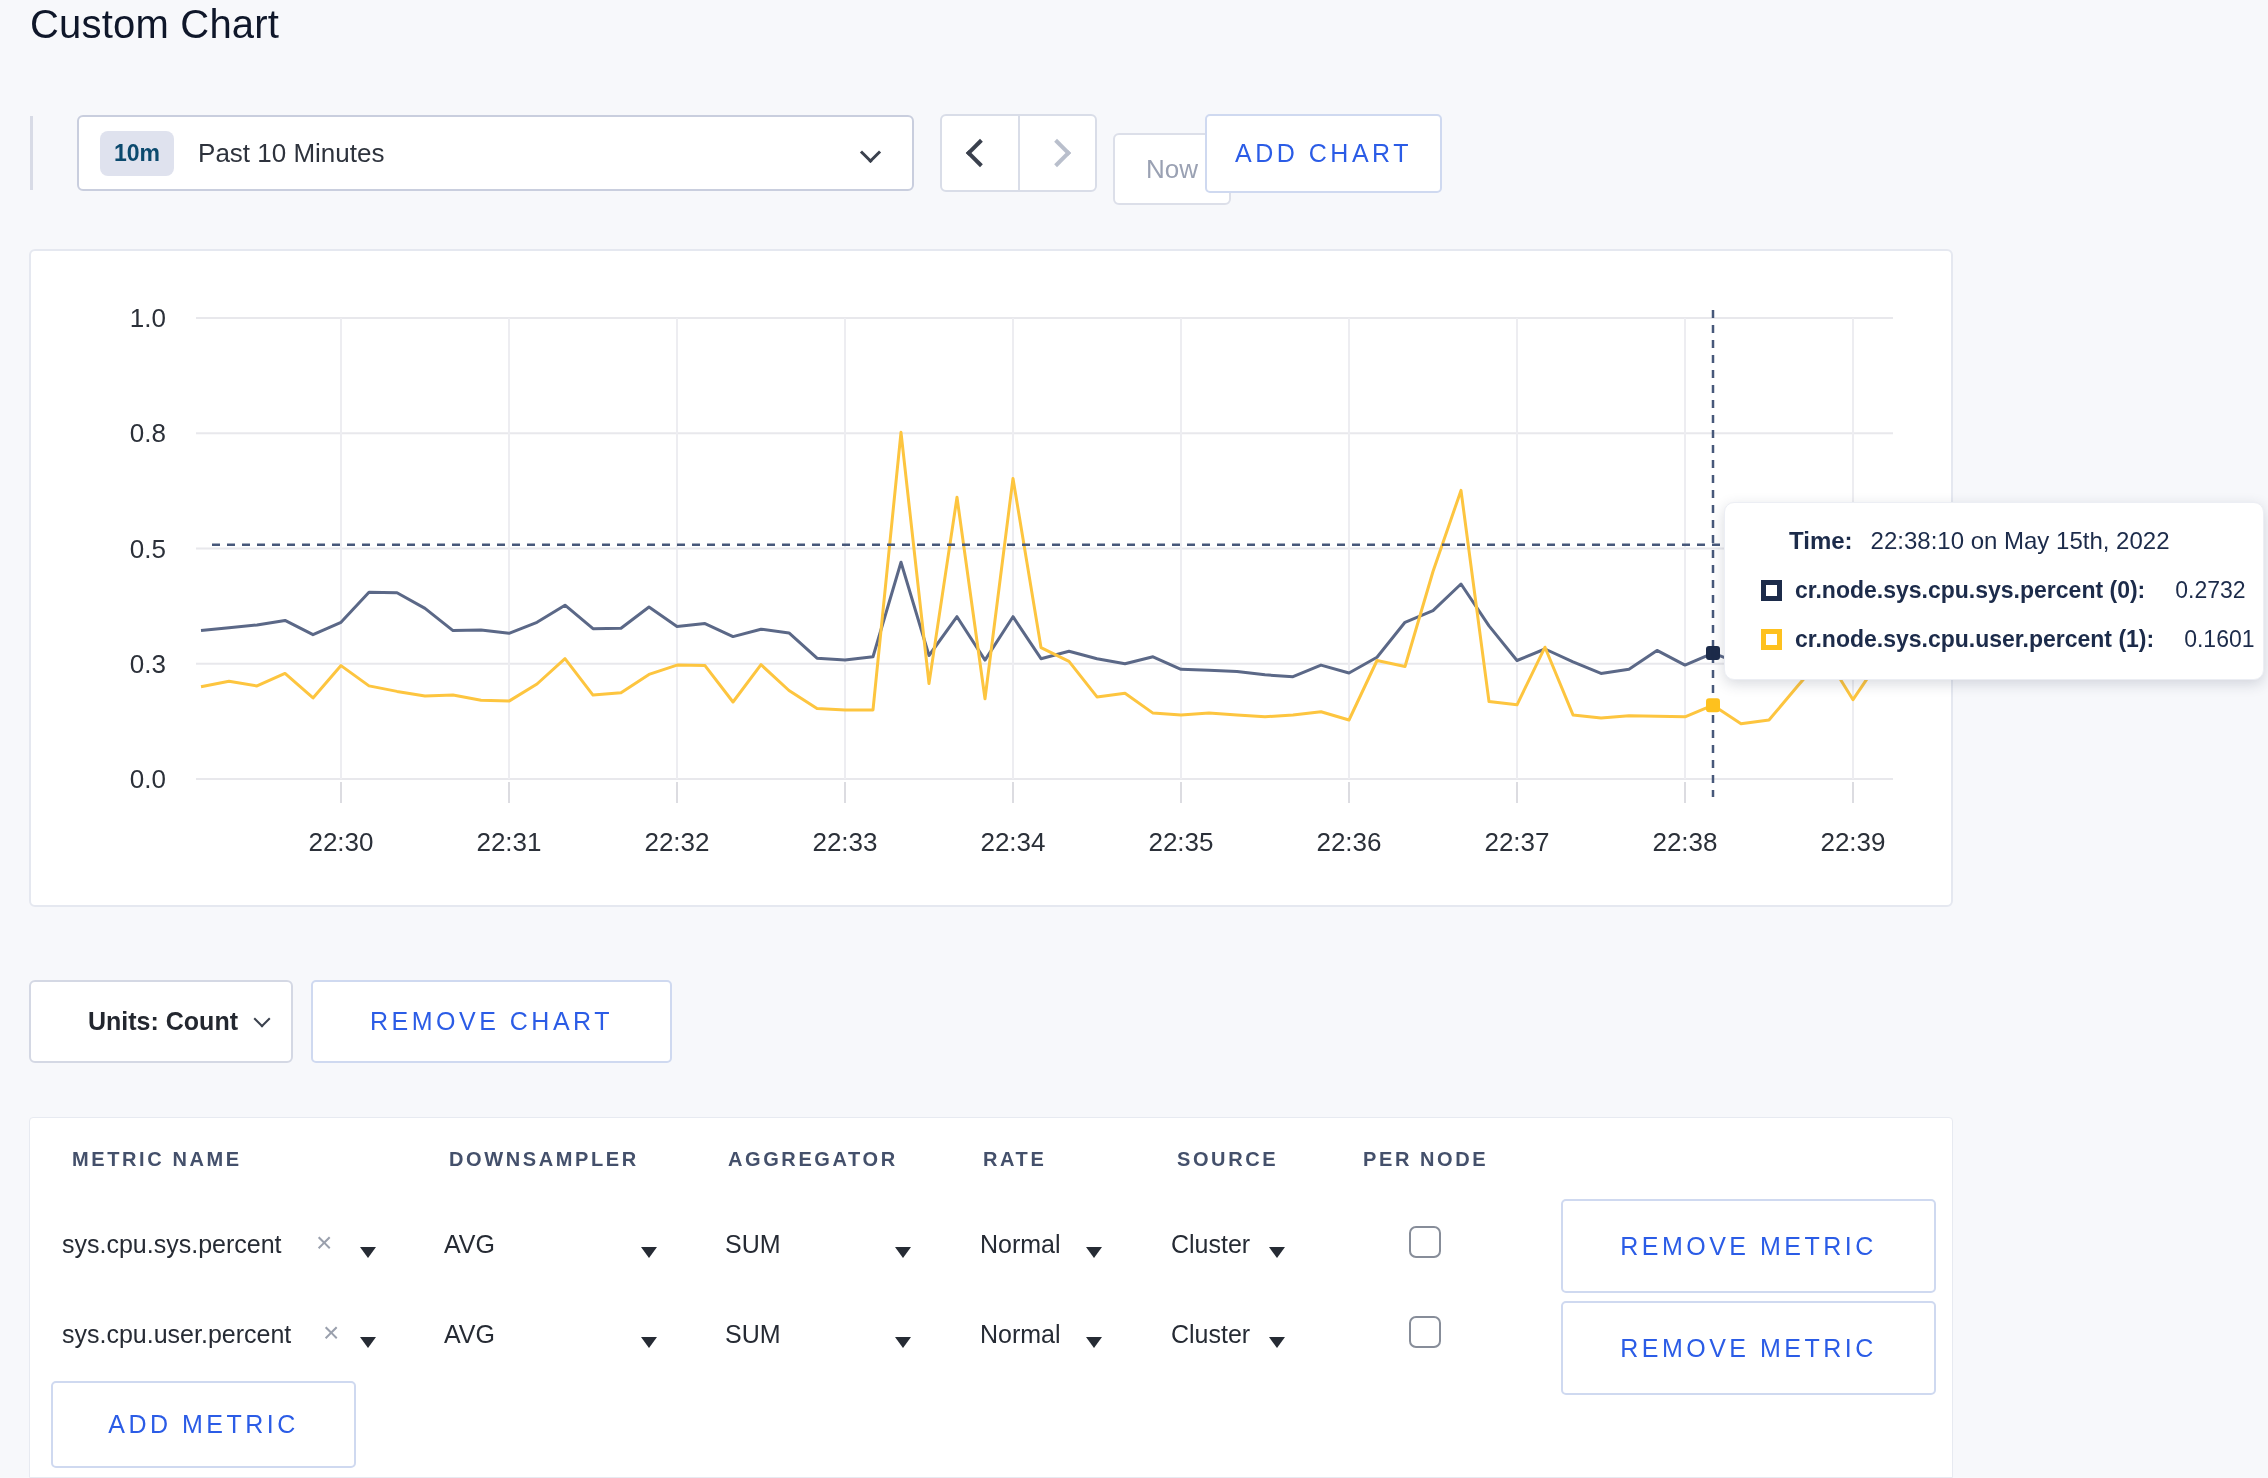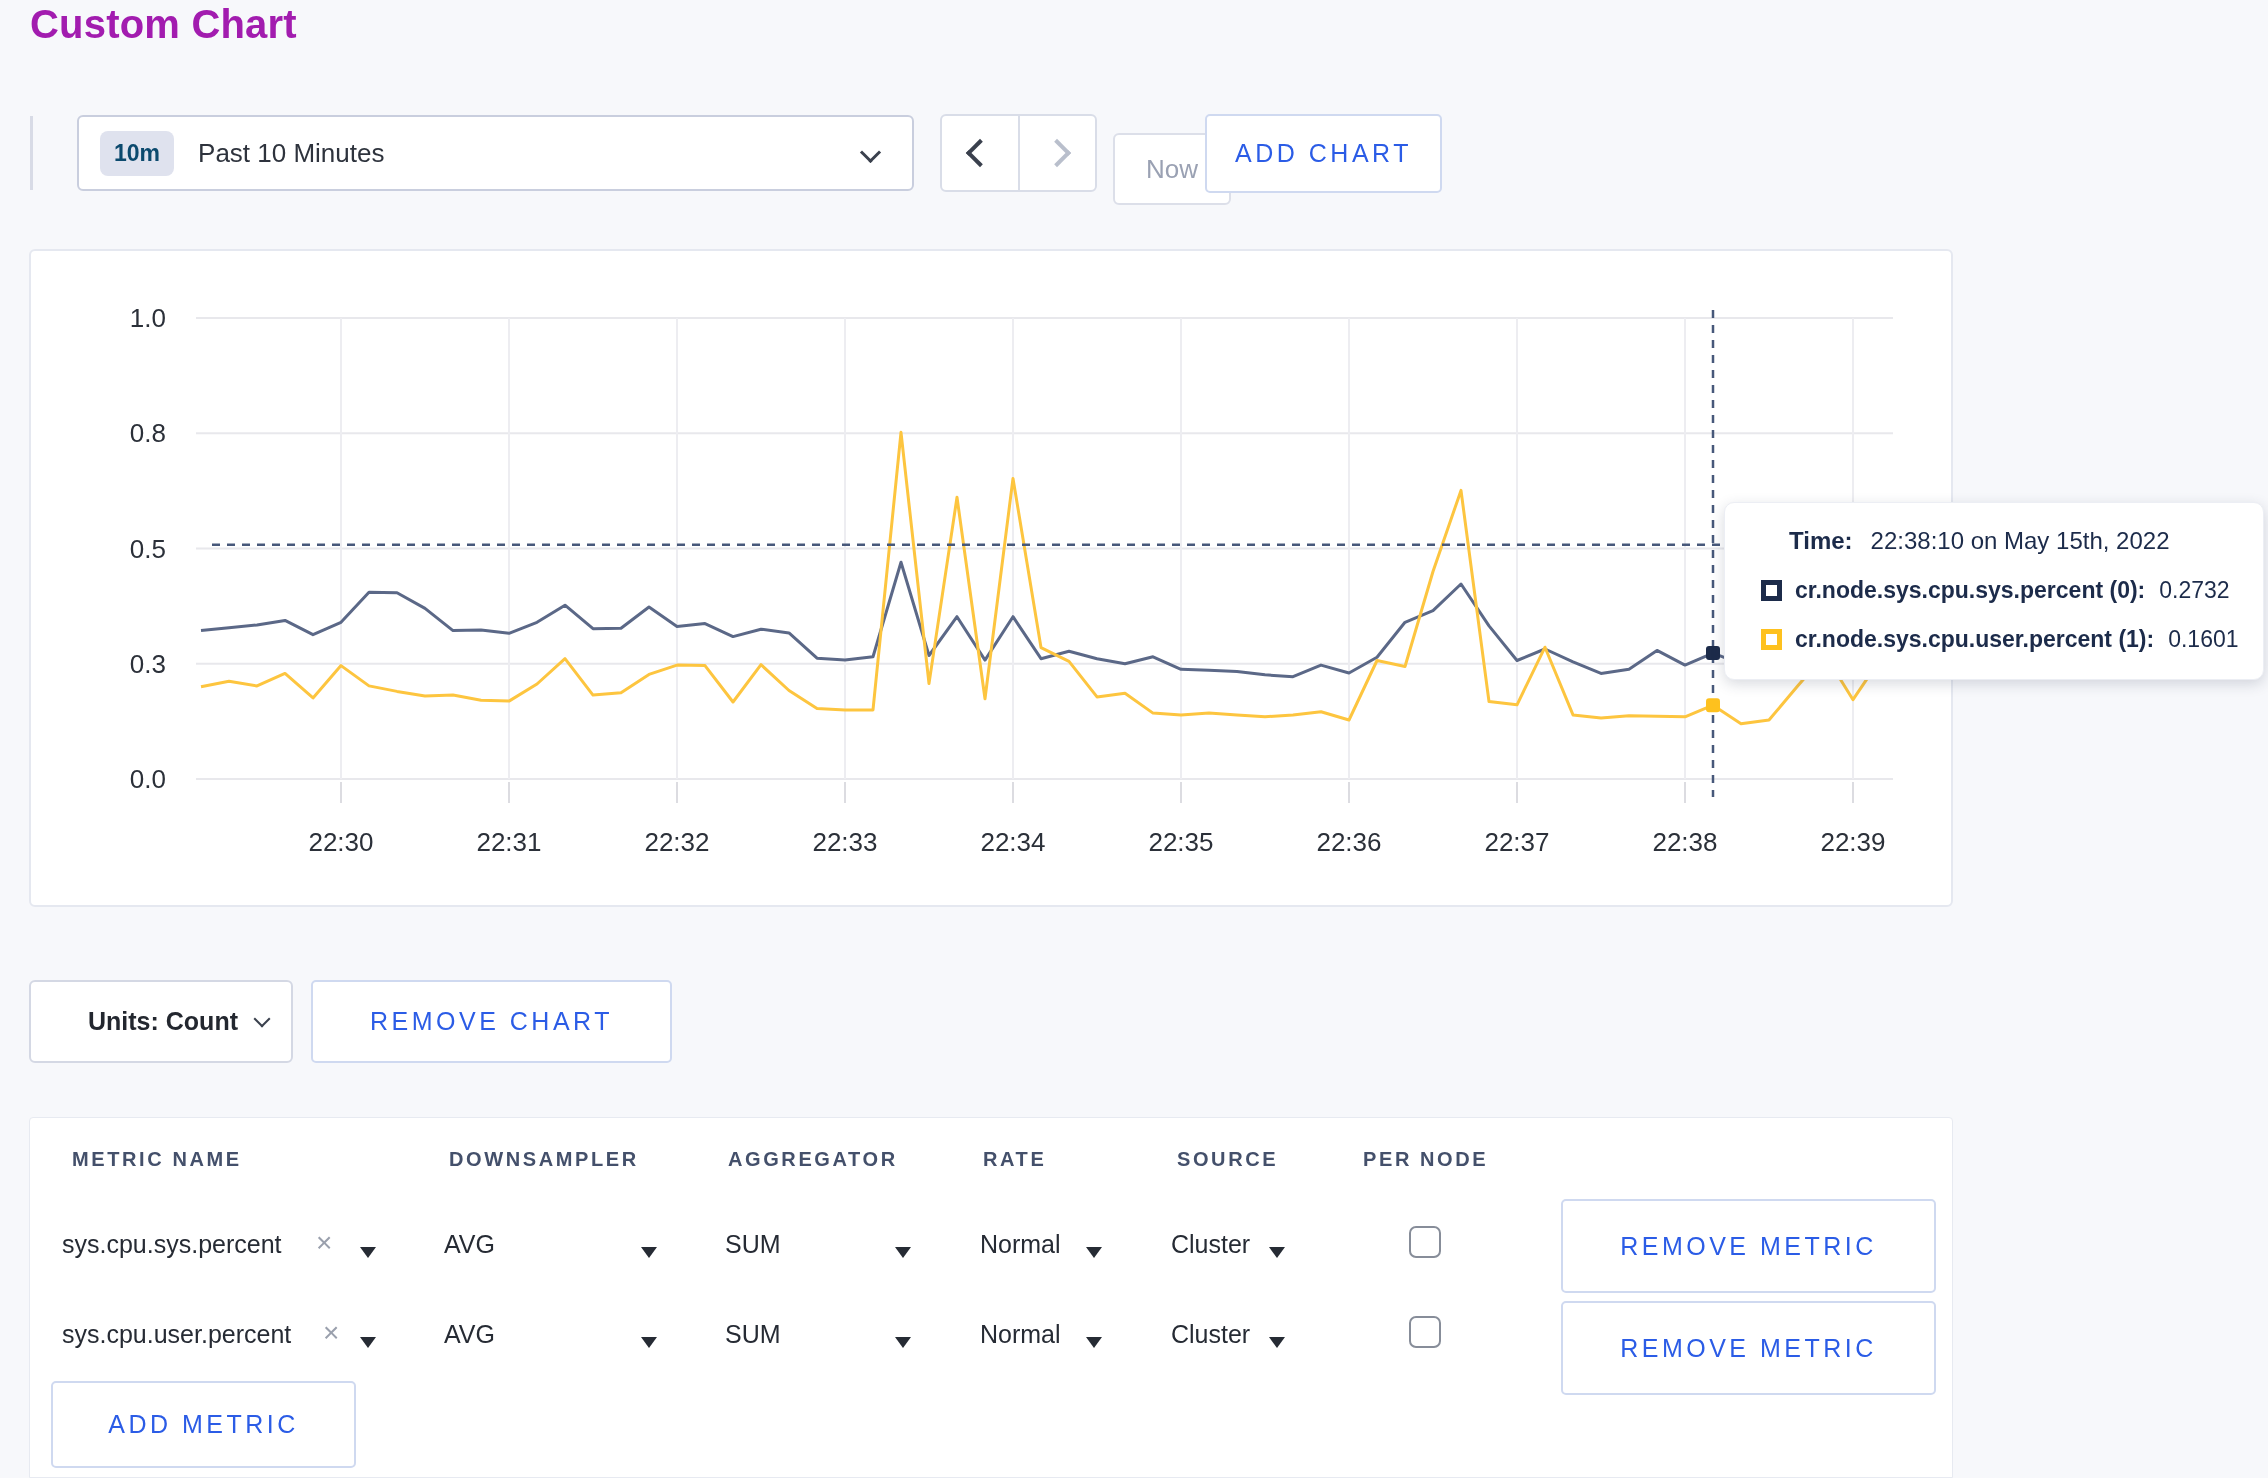--- a/index.html
+++ b/index.html
@@ -7,21 +7,21 @@
   body {
     font-family:"Liberation Sans", sans-serif;
     background:#f7f8fb;
     position:relative;
     overflow:hidden;
     color:#242a35;
   }
   .abs { position:absolute; }
 
   
-  .page-title { left:30px; top:2px; font-size:40px; font-weight:700; letter-spacing:.2px; color:#a21caf; }
+  .page-title { left:30px; top:2px; font-size:40px; font-weight:400; letter-spacing:.2px; color:#0f172a; }
 
   .left-rule { left:30px; top:116px; width:3px; height:74px; background:#d8dbe6; }
 
   .time-dropdown {
     left:77px; top:115px; width:837px; height:76px;
     background:#fff; border:2px solid #c9cede; border-radius:6px;
     display:flex; align-items:center; cursor:pointer;
   }
   .time-badge {
     margin-left:21px; padding:9px 14px; background:#dfe2ee; border-radius:8px;
@@ -68,21 +68,21 @@
     background:#fff; border:1px solid #eceef4; border-radius:10px;
     box-shadow:0 4px 14px rgba(40,50,80,.18);
     padding:24px 0 0 36px; z-index:5;
   }
   .tt-time-row { display:flex; align-items:flex-end; margin-left:28px; }
   .tt-time-label { font-size:24px; font-weight:700; color:#1c2b4a; }
   .tt-time-value { font-size:24px; color:#1c2b4a; margin-left:18px; }
   .tt-row { display:flex; align-items:center; margin-top:22px; }
   .tt-swatch { width:21px; height:21px; border:5px solid #1c2b4a; background:#fff; flex:0 0 auto; }
   .tt-name { font-size:23px; font-weight:700; color:#1c2b4a; margin-left:13px; }
-  .tt-value { font-size:23px; color:#1c2b4a; margin-left:14px; }
+  .tt-value { font-size:23px; color:#1c2b4a; margin-left:30px; }
 
   
   .units-btn {
     left:29px; top:980px; width:264px; height:83px; background:#fff;
     border:2px solid #d4d8e4; border-radius:6px; cursor:pointer;
     display:flex; align-items:center; justify-content:center; gap:18px;
   }
   .units-label { font-size:25px; font-weight:700; color:#23272f;margin-left:34px; }
   .units-btn .chev { padding:5px; border-width:0 2.5px 2.5px 0; margin-top:-6px; }
   .remove-chart-btn { left:311px; top:980px; width:361px; height:83px; }

